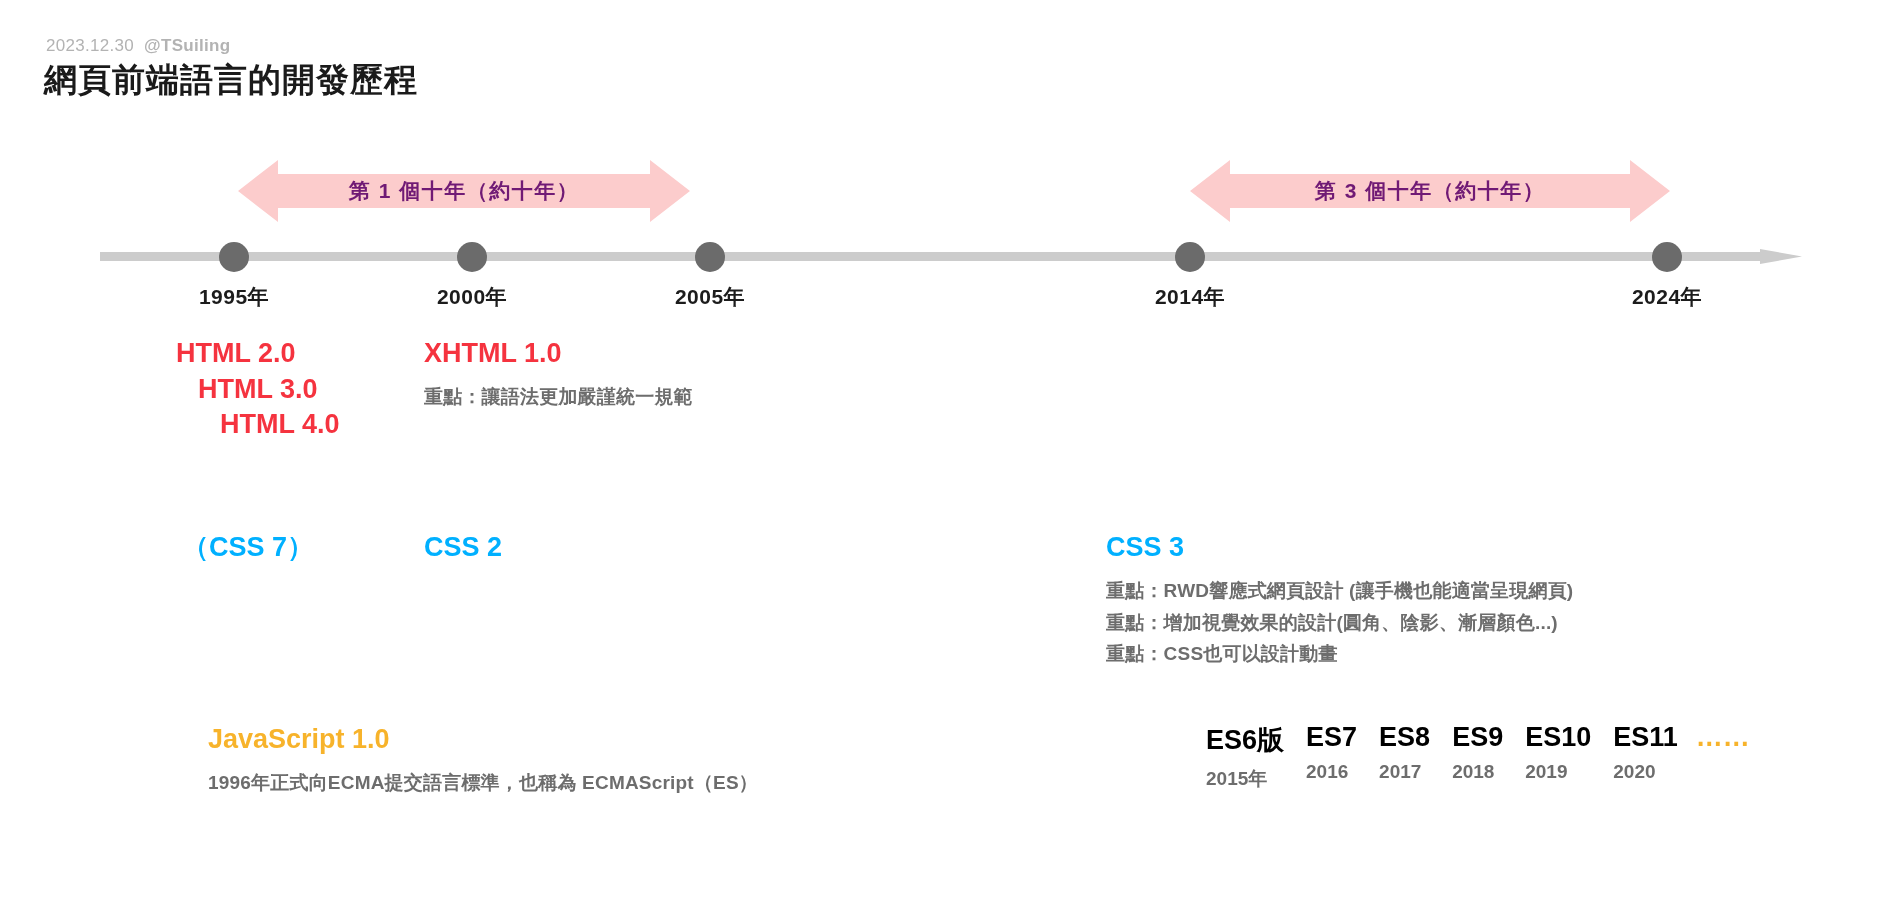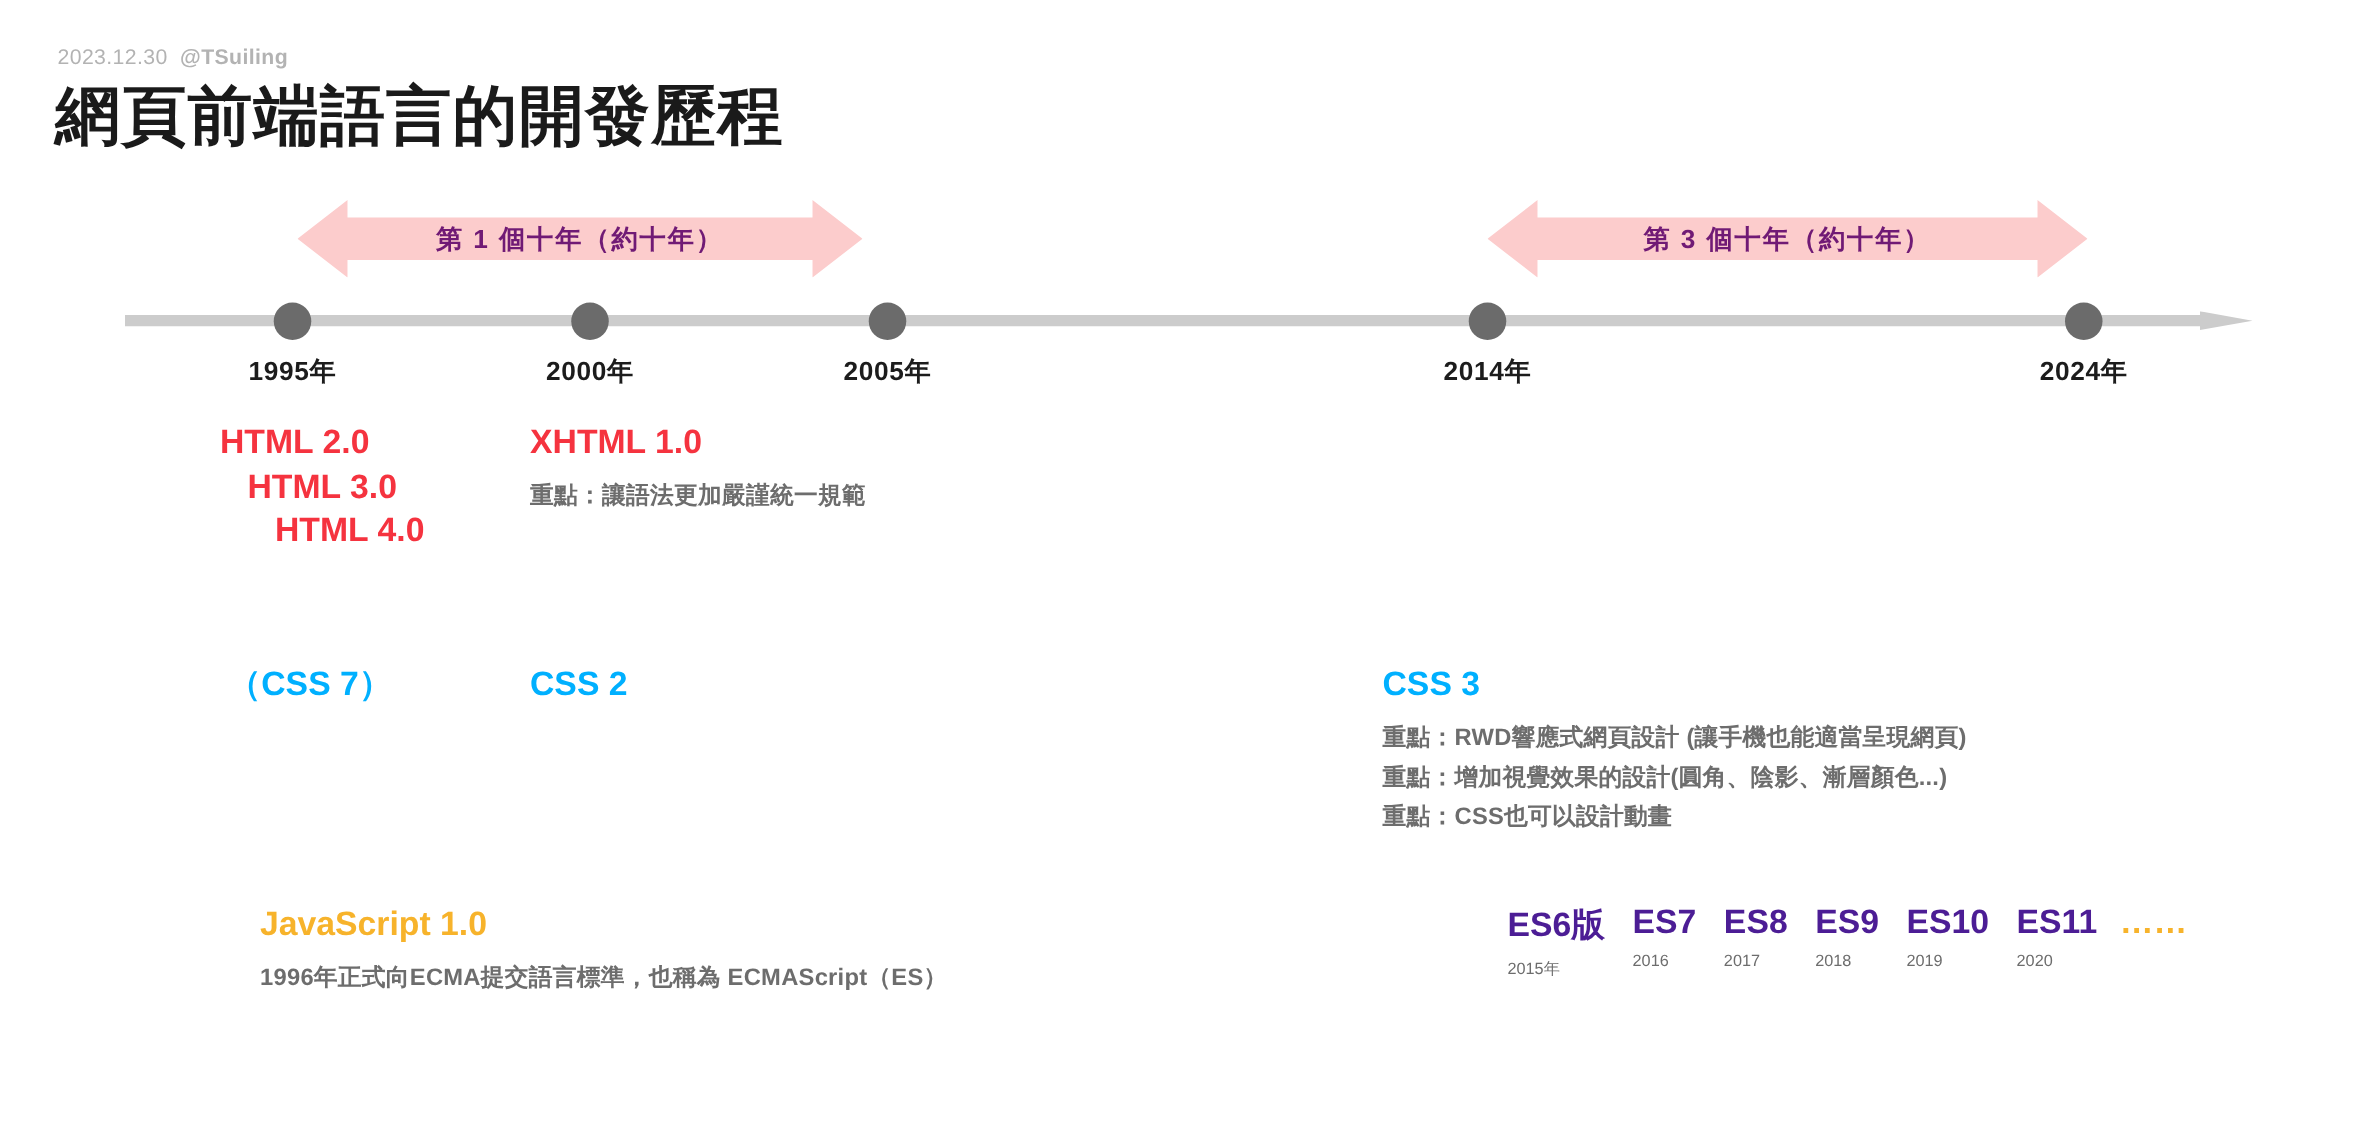--- a/index.html
+++ b/index.html
@@ -30,21 +30,21 @@
     letter-spacing: 0.3px;
     white-space: nowrap;
   }
   .meta-date { font-weight: 400; }
   .meta-handle { font-weight: 700; margin-left: 10px; }
 
   .page-title {
     position: absolute;
     left: 44px;
     top: 58px;
-    font-size: 52px;
+    font-size: 33px;
     font-weight: 700;
     color: #1a1a1a;
     letter-spacing: 1px;
     white-space: nowrap;
   }
 
   
   .decade-band {
     position: absolute;
     top: 160px;
@@ -124,26 +124,26 @@
   
   .es-row {
     position: absolute;
     display: flex;
     align-items: flex-start;
   }
   .es-item { text-align: left; white-space: nowrap; }
   .es-name {
     font-size: 27px;
     font-weight: 700;
-    color: #4c1d95;
+    color: #000000;
     white-space: nowrap;
   }
   .es-year {
-    font-size: 13px;
-    font-weight: 400;
+    font-size: 19px;
+    font-weight: 700;
     color: #6d6d6d;
     margin-top: 8px;
     white-space: nowrap;
   }
   .es-ellipsis {
     font-size: 27px;
     font-weight: 700;
     color: #f7b32b;
     white-space: nowrap;
   }

